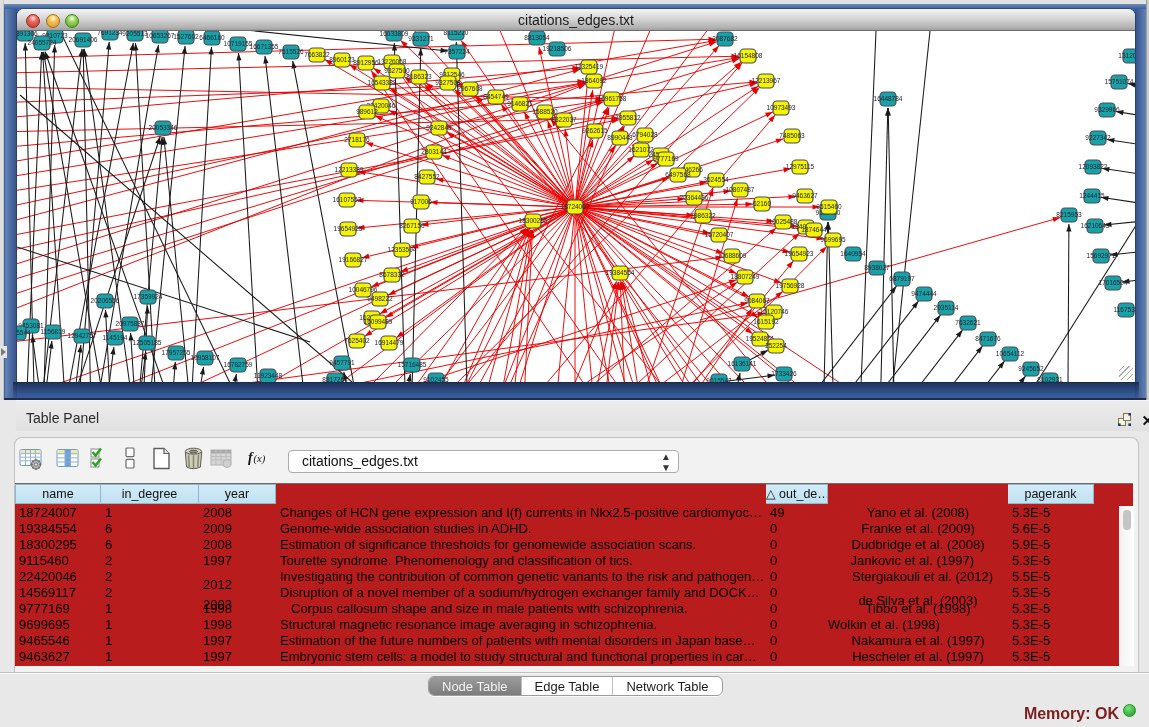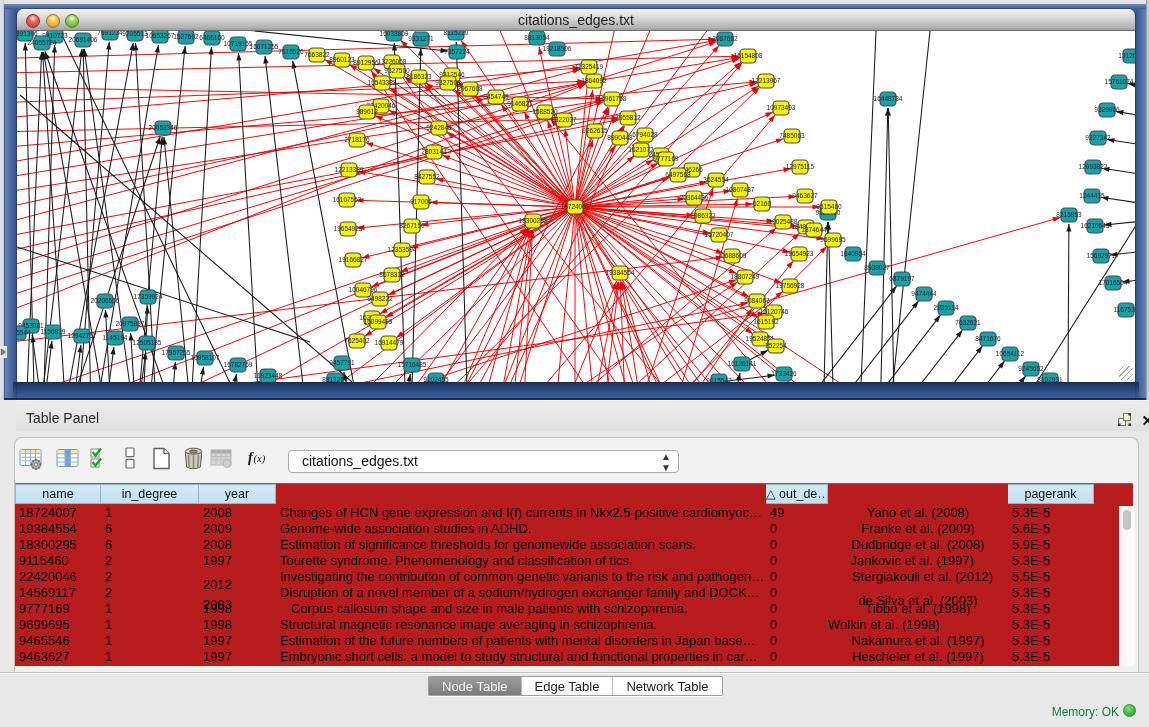--- a/index.html
+++ b/index.html
@@ -62,26 +62,26 @@
   text-align:center; line-height:19px; white-space:nowrap; overflow:hidden; }
 .hdr.first { border-left:1px solid #8fb6cc; }
 .rows { position:absolute; left:0; top:22px; width:1118px; }
 .cell { position:absolute; height:16px; font-size:13px; color:#000; white-space:nowrap; overflow:hidden; }
 
 #vsb { position:absolute; left:1104px; top:68px; width:15px; height:160px; background:linear-gradient(90deg,#f2f2f2,#fefefe);}
 #vsb .thumb { position:absolute; left:4px; top:4px; width:8px; height:20px; background:#c4c4c4; border-radius:4px;}
 #panelbot { position:absolute; left:0px; top:272px; width:1149px; height:2px; background:#c0c0c0; border-bottom:1px solid #f8f8f8;}
 
 #tabs { position:absolute; left:428px; top:276px; height:20px; border:1px solid #9d9d9d;
-  border-radius:1px; background:#ffffff; overflow:hidden; box-shadow:0 1px 0 rgba(255,255,255,0.8);}
+  border-radius:6px; background:#ffffff; overflow:hidden; box-shadow:0 1px 0 rgba(255,255,255,0.8);}
 .tab { float:left; height:20px; line-height:19px; font-size:13px; color:#1d1d1d; padding:0 13px; }
 .tab.sel { background:linear-gradient(#9c9c9c,#787878); color:#f4f4f4; }
 .tab.mid { border-left:1px solid #c0c0c0; border-right:1px solid #c0c0c0; }
 
-#status { position:absolute; right:30px; top:305px; font-size:12px; color:#15803d; }
+#status { position:absolute; right:30px; top:305px; font-size:16px; color:#7f1d1d;font-weight:bold; }
 #memdot { position:absolute; right:13px; top:304px; width:13px; height:13px; border-radius:50%;
   background:radial-gradient(circle at 40% 30%, #7fe07f, #3cb83c 60%, #2f9e2f); border:1px solid #2c8f2c; }
 </style>
 </head>
 <body>
 <div id="page">
   <div id="frame"></div>
   <div id="lgrad"></div>
     <div id="rgrad"></div>
     <div id="tgrad"></div>
@@ -948,21 +948,21 @@
 <div class="cell" style="left:4px;top:128px;width:82px;">9465546</div>
             <div class="cell" style="left:90px;top:128px;width:94px;">1</div>
             <div class="cell" style="left:188px;top:128px;width:73px;">1997</div>
             <div class="cell" style="left:265px;top:128px;width:486px;">Estimation of the future numbers of patients with mental disorders in Japan base…</div>
             <div class="cell" style="left:755px;top:128px;width:58px;">0</div>
             <div class="cell" style="left:813px;top:128px;width:180px;text-align:center;">Nakamura et al. (1997)</div>
             <div class="cell" style="left:997px;top:128px;width:82px;">5.3E-5</div>
 <div class="cell" style="left:4px;top:144px;width:82px;">9463627</div>
             <div class="cell" style="left:90px;top:144px;width:94px;">1</div>
             <div class="cell" style="left:188px;top:144px;width:73px;">1997</div>
-            <div class="cell" style="left:265px;top:144px;width:486px;">Embryonic short cells: a model to study structural and functional properties in car…</div>
+            <div class="cell" style="left:265px;top:144px;width:486px;">Embryonic stem cells: a model to study structural and functional properties in car…</div>
             <div class="cell" style="left:755px;top:144px;width:58px;">0</div>
             <div class="cell" style="left:813px;top:144px;width:180px;text-align:center;">Hescheler et al. (1997)</div>
             <div class="cell" style="left:997px;top:144px;width:82px;">5.3E-5</div>
 </div>
 </div>
       <div id="vsb">
           <div class="thumb"></div>
         </div>
     </div>
     <div id="panelbot"></div>

